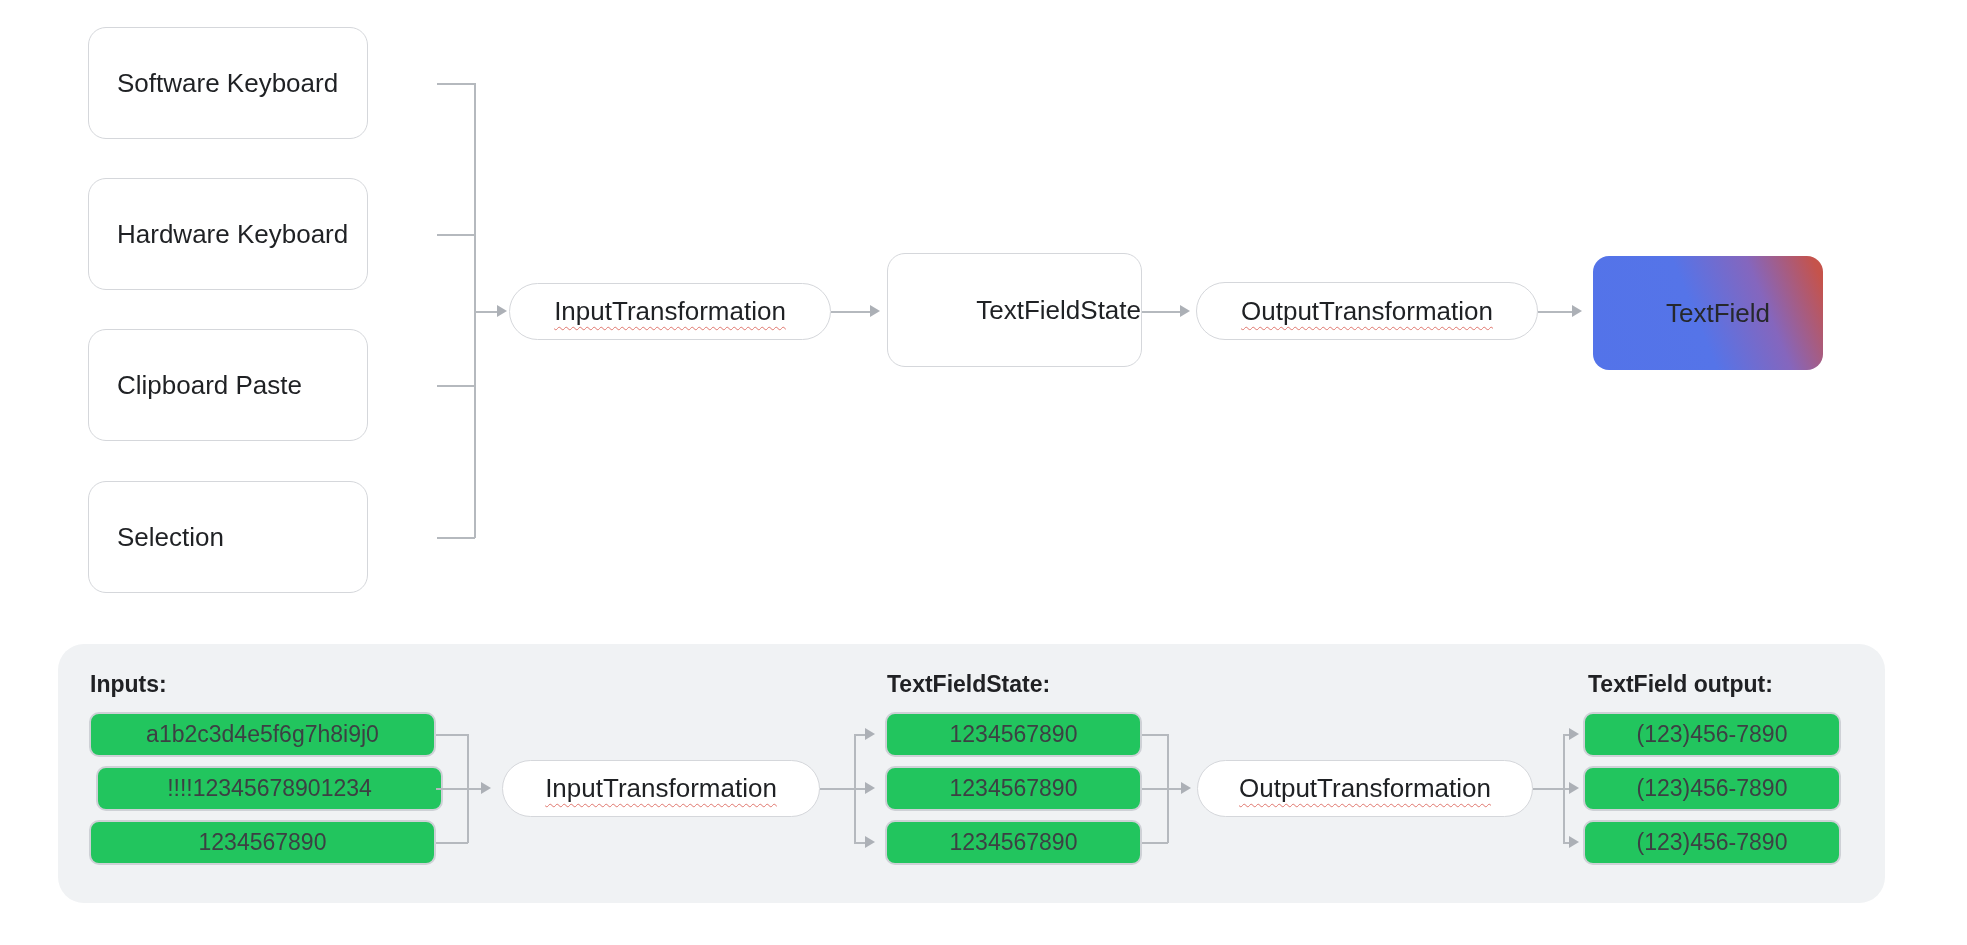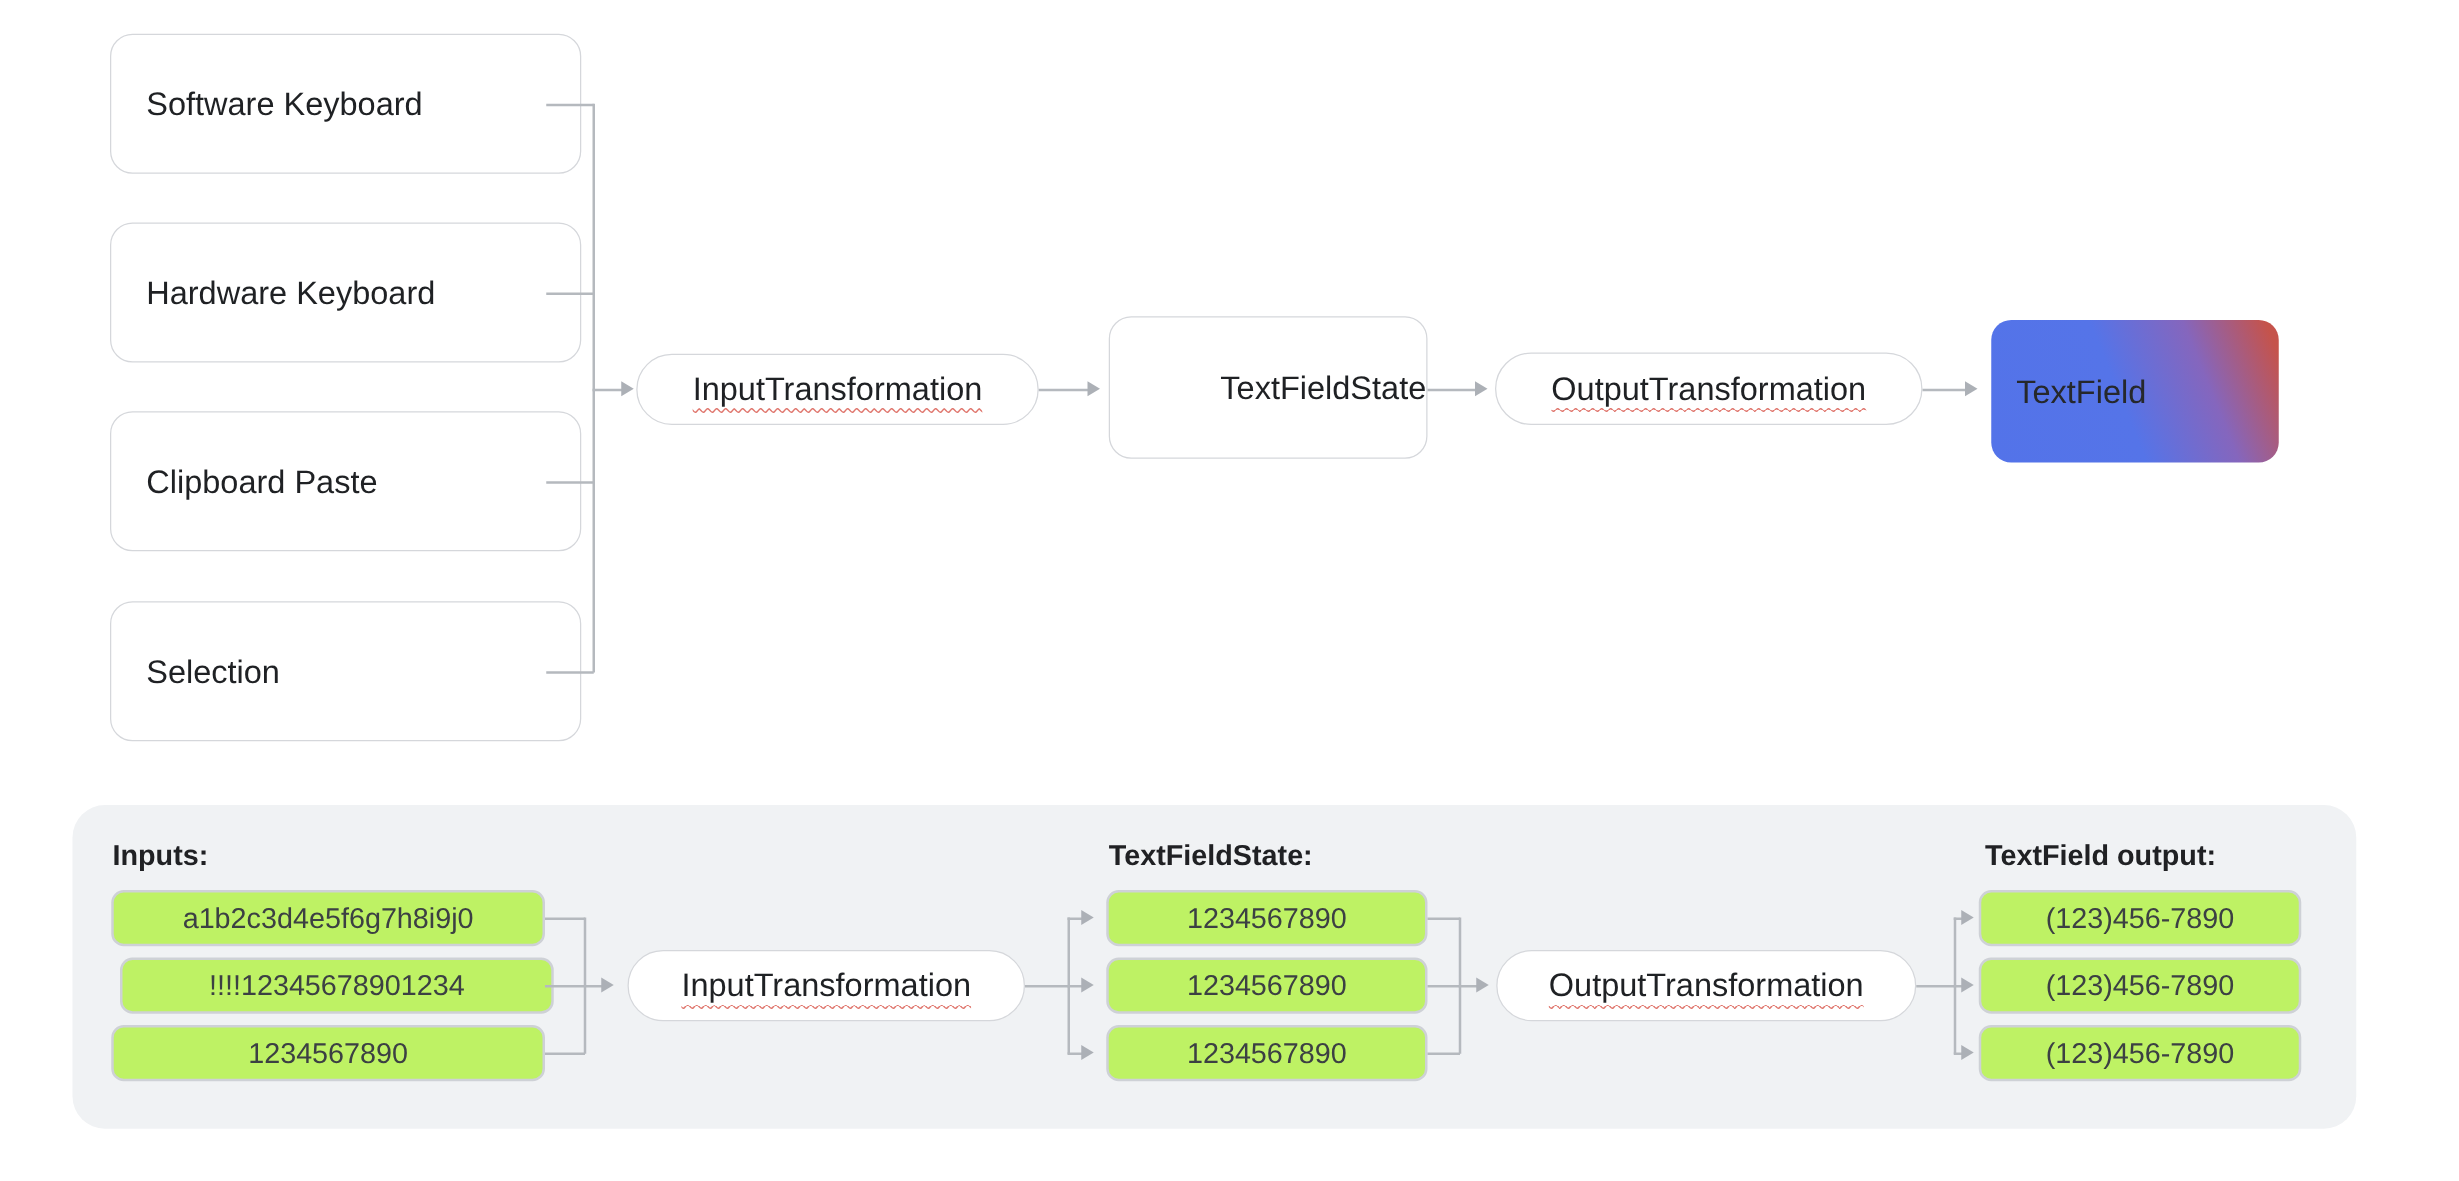--- a/index.html
+++ b/index.html
@@ -2,21 +2,21 @@
 <html><head>
 <meta charset="utf-8">
 <style>
   html,body{margin:0;padding:0;background:#ffffff;}
   .canvas{
     position:relative;width:1967px;height:945px;background:#ffffff;
     font-family:"Liberation Sans",sans-serif;color:#202124;overflow:hidden;
   }
   
   .big-box{
-    position:absolute;left:88px;width:377px;height:112px;box-sizing:border-box;
+    position:absolute;left:88px;width:280px;height:112px;box-sizing:border-box;
     background:#fff;border:1.5px solid #d5d7db;border-radius:18px;
     display:flex;align-items:center;padding-left:28px;font-size:26px;color:#1f2124;
   }
   
   .pill{
     position:absolute;box-sizing:border-box;background:#fff;
     border:1.5px solid #d5d7db;border-radius:999px;
     display:flex;align-items:center;justify-content:center;
     font-size:26px;color:#1f2124;
   }
@@ -31,41 +31,41 @@
   .state-box{
     position:absolute;box-sizing:border-box;background:#fff;
     border:1.5px solid #d5d7db;border-radius:18px;
     display:flex;align-items:center;justify-content:flex-end;
     font-size:26px;color:#1f2124;
   }
   
   .tf-box{
     position:absolute;box-sizing:border-box;border-radius:16px;
     background:linear-gradient(68deg,#5373e9 0%,#5574e8 45%,#8566bd 72%,#c5534b 96%);
-    display:flex;align-items:center;justify-content:flex-start;
+    display:flex;align-items:center;justify-content:center;
     font-size:26px;color:#26282c;padding-left:20px;
   }
   
   .hline{position:absolute;height:1.5px;background:#b5b9be;}
   .vline{position:absolute;width:1.5px;background:#b5b9be;}
   .arr{
     position:absolute;width:0;height:0;
     border-top:6px solid transparent;border-bottom:6px solid transparent;
     border-left:10px solid #acb0b6;
   }
   
   .panel{
     position:absolute;left:58px;top:644px;width:1827px;height:259px;
     background:#f0f2f4;border-radius:26px;
   }
   .panel-label{
     position:absolute;font-weight:bold;font-size:23px;line-height:1.25;color:#202124;
   }
   .val-box{
-    position:absolute;height:45px;box-sizing:border-box;background:#bef264;
+    position:absolute;height:45px;box-sizing:border-box;background:#22c55e;
     border:2px solid #ced1d6;border-radius:10px;
     display:flex;align-items:center;justify-content:center;
     font-size:23px;color:#3c4043;
   }
 </style>
 </head>
 <body>
 
 <div class="canvas">
 

